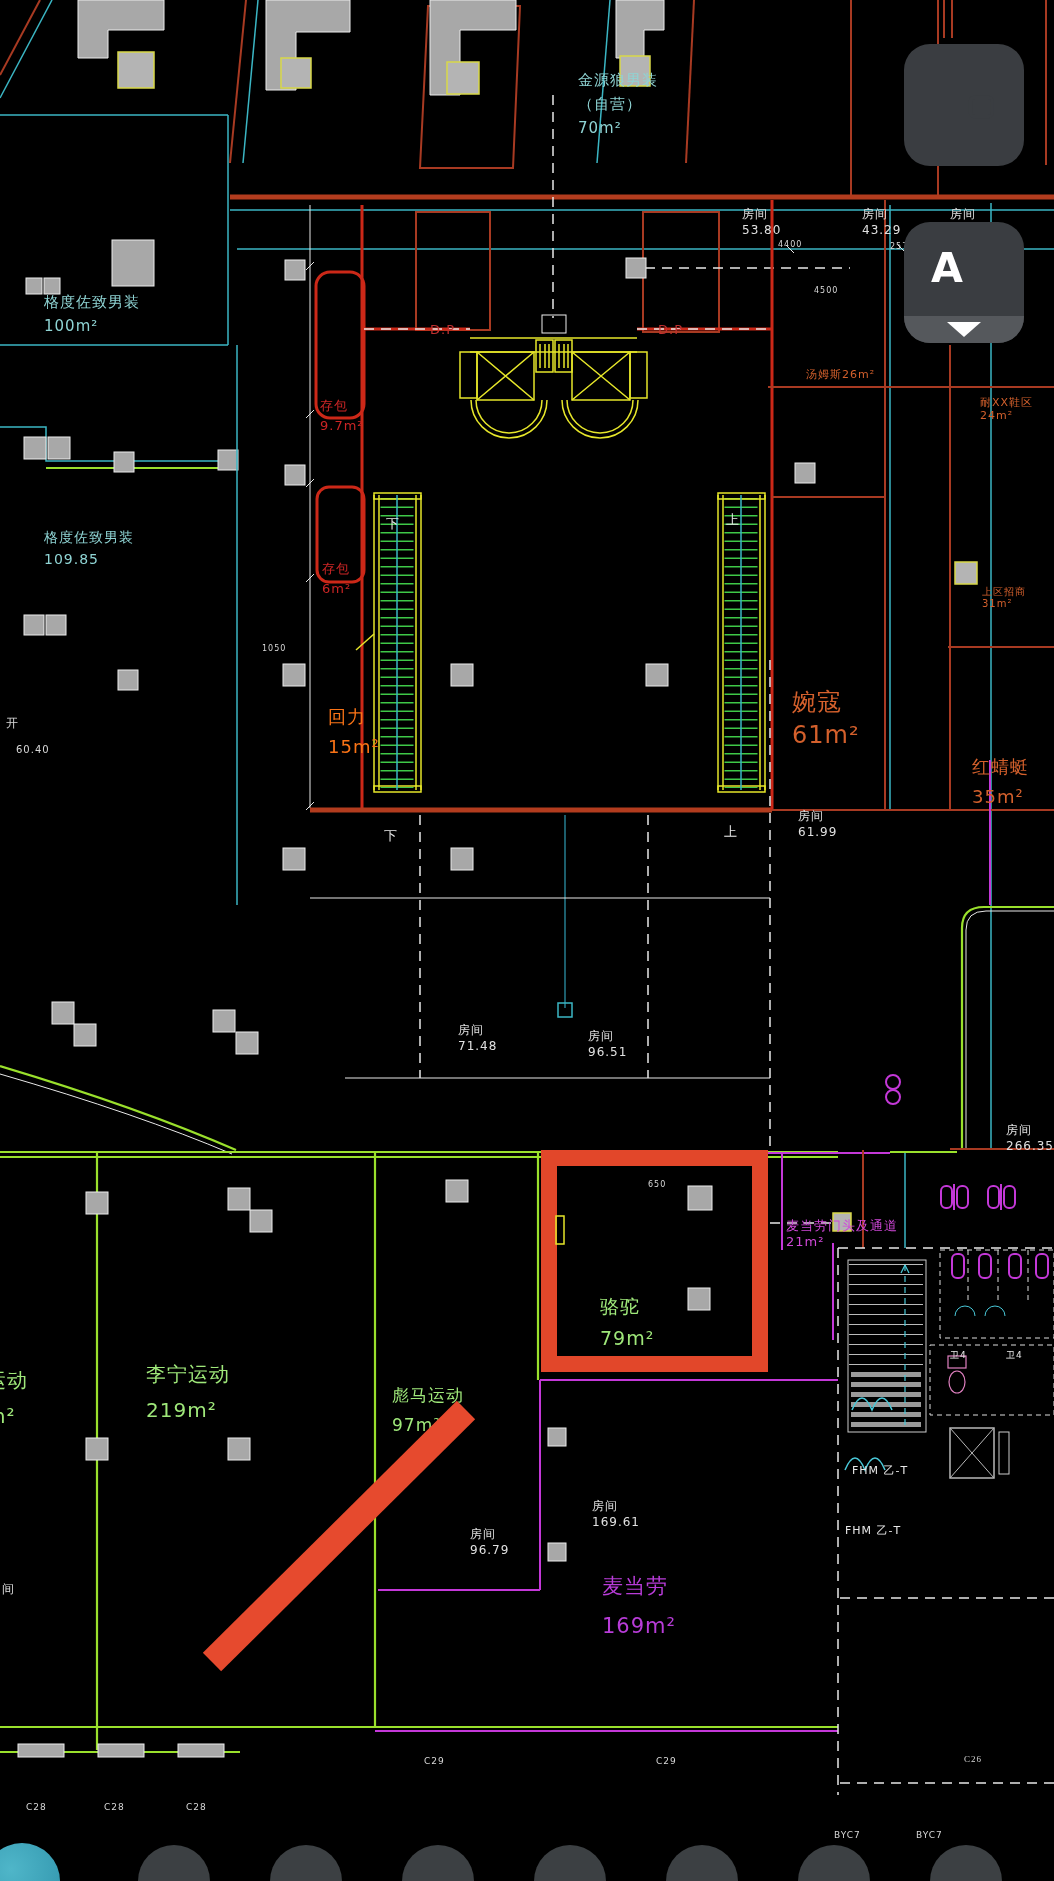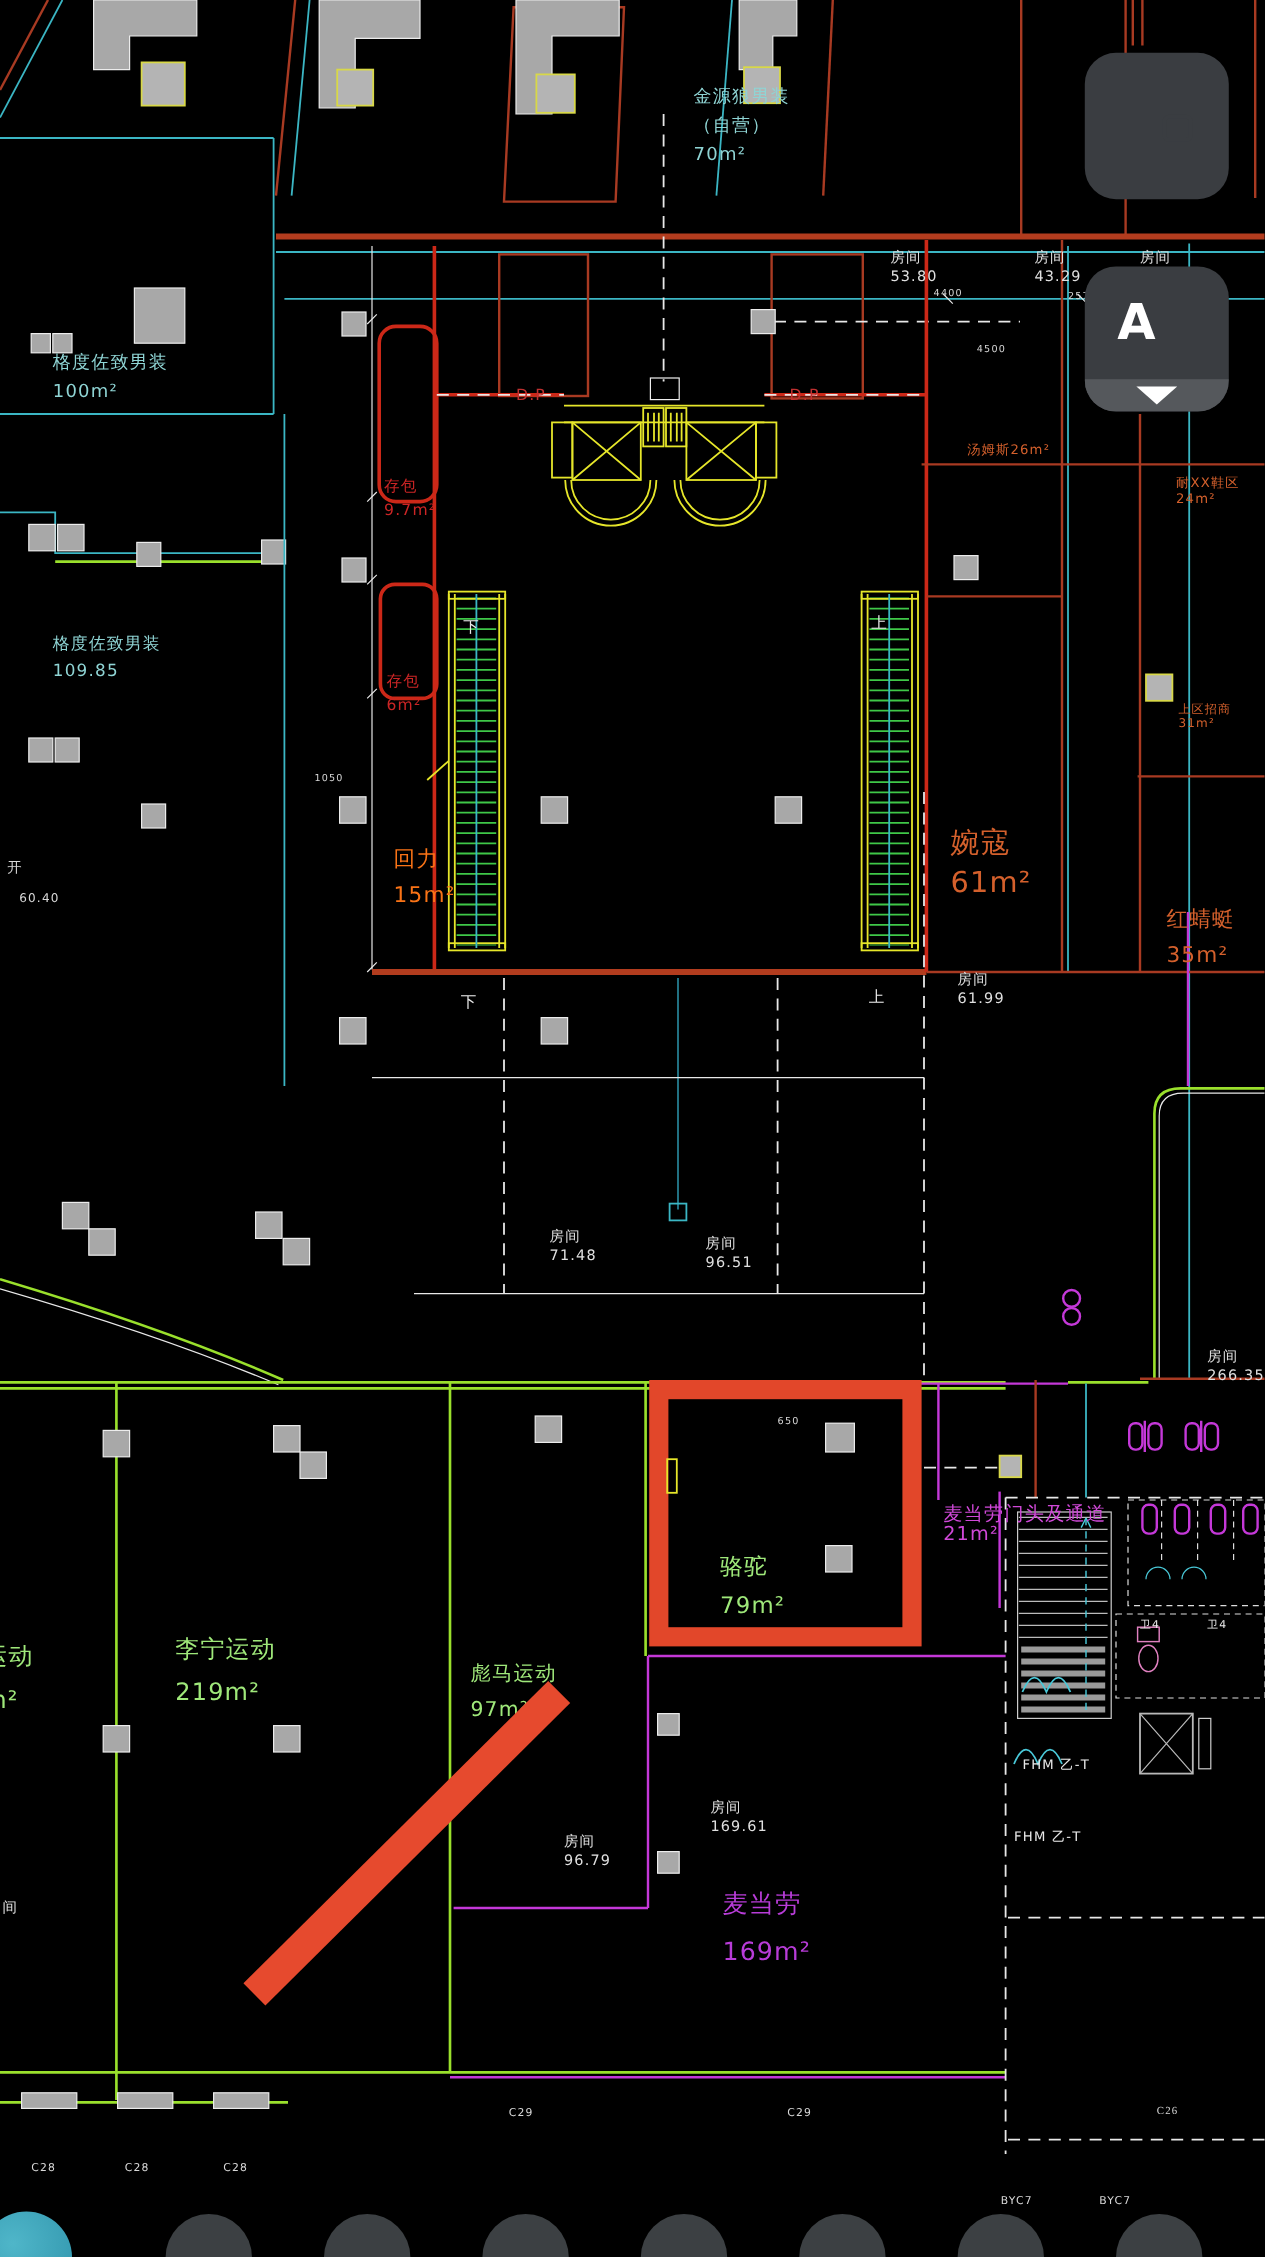--- a/index.html
+++ b/index.html
@@ -341,21 +341,21 @@
       <div class="cad-label" style="left: 1006px; top: 1078px; font-size: 12px; line-height: 16px; color: rgb(224, 224, 224);">房间
 266.35</div>
       <div class="cad-label" style="left: 600px; top: 1246px; font-size: 19px; line-height: 32px; color: rgb(159, 232, 122);">骆驼
 79m²</div>
       <div class="cad-label" style="left: 146px; top: 1312px; font-size: 20px; line-height: 36px; color: rgb(159, 232, 122);">李宁运动
 219m²</div>
       <div class="cad-label" style="left: -14px; top: 1318px; font-size: 20px; line-height: 36px; color: rgb(159, 232, 122);">运动
 m²</div>
       <div class="cad-label" style="left: 392px; top: 1336px; font-size: 17px; line-height: 30px; color: rgb(159, 232, 122);">彪马运动
 97m²</div>
-      <div class="cad-label" style="left: 786px; top: 1210px; font-size: 16px; line-height: 16px; color: rgb(208, 72, 216);">麦当劳门头及通道
+      <div class="cad-label" style="left: 786px; top: 1174px; font-size: 13px; line-height: 16px; color: rgb(208, 72, 216);">麦当劳门头及通道
 21m²</div>
       <div class="cad-label" style="left: 592px; top: 1454px; font-size: 12px; line-height: 16px; color: rgb(224, 224, 224);">房间
 169.61</div>
       <div class="cad-label" style="left: 470px; top: 1482px; font-size: 12px; line-height: 16px; color: rgb(224, 224, 224);">房间
 96.79</div>
       <div class="cad-label" style="left: 602px; top: 1522px; font-size: 21px; line-height: 40px; color: rgb(184, 60, 216);">麦当劳
 169m²</div>
       <div class="cad-label" style="left: 852px; top: 1420px; font-size: 11px; line-height: 13px; color: rgb(232, 232, 232);">FHM 乙-T</div>
       <div class="cad-label" style="left: 845px; top: 1480px; font-size: 11px; line-height: 13px; color: rgb(232, 232, 232);">FHM 乙-T</div>
       <div class="cad-label" style="left: 950px; top: 1306px; font-size: 9px; line-height: 11px; color: rgb(232, 232, 232);">卫4</div>

